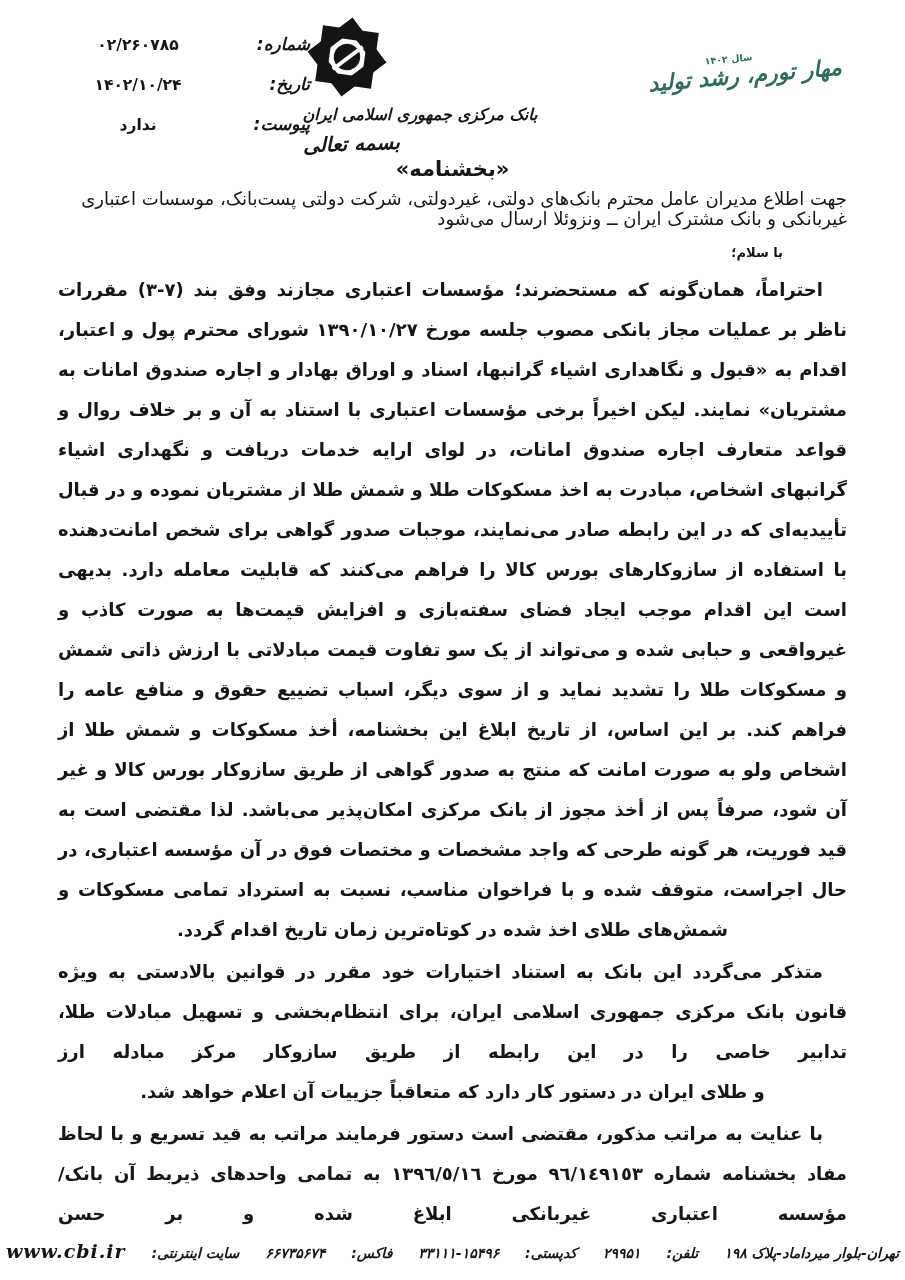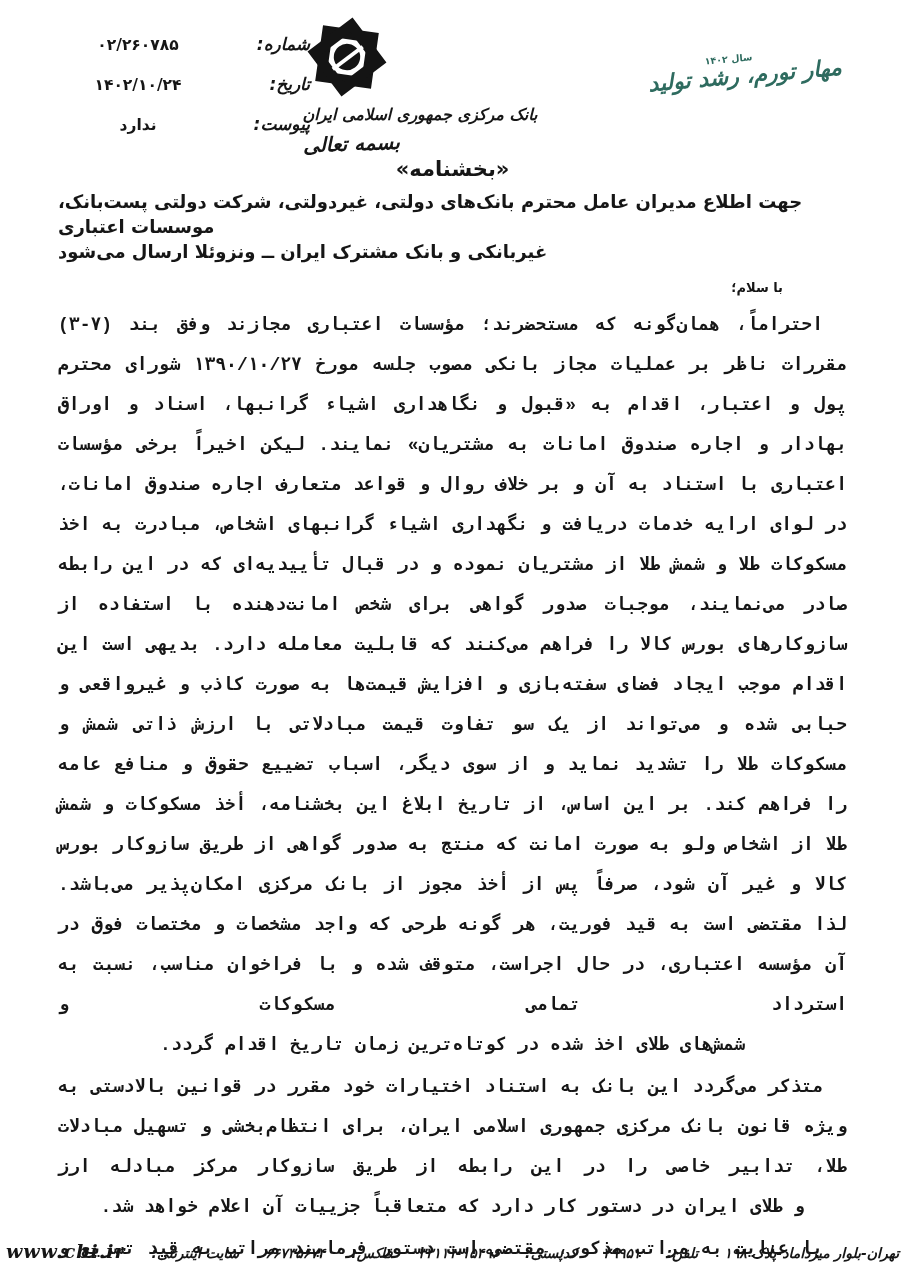--- a/index.html
+++ b/index.html
@@ -45,29 +45,29 @@
   }
   .slogan-year{font-size:9.5px;font-weight:bold;display:block;margin-right:30px;}
   .slogan-text{font-size:22px;font-weight:bold;font-style:italic;white-space:nowrap;display:block;}
   
   .title{
     text-align:center;font-size:21px;font-weight:bold;
     margin-top:5px;direction:rtl;
   }
   .recipients{margin-top:8px;direction:rtl;}
   .recipients div{
-    text-align:left;font-size:18px;font-weight:bold;line-height:25px;
+    text-align:right;font-size:18px;font-weight:normal;line-height:20px;
   }
   .salutation{
     direction:rtl;font-size:13px;font-weight:bold;
     margin-top:16px;padding-right:64px;
   }
   
   .body-text{margin-top:10px;direction:rtl;}
-  .para{margin:0 0 2px 0;font-family:Liberation Mono, monospace;}
+  .para{margin:0 0 2px 0;}
   .para .just{
     direction:rtl;text-align:justify;text-align-last:justify;
     font-size:18px;font-weight:bold;line-height:40px;
     text-indent:24px;margin:0;
   }
   .para .center-line{
     direction:rtl;text-align:center;
     font-size:18px;font-weight:bold;line-height:40px;margin:0;
   }
   

